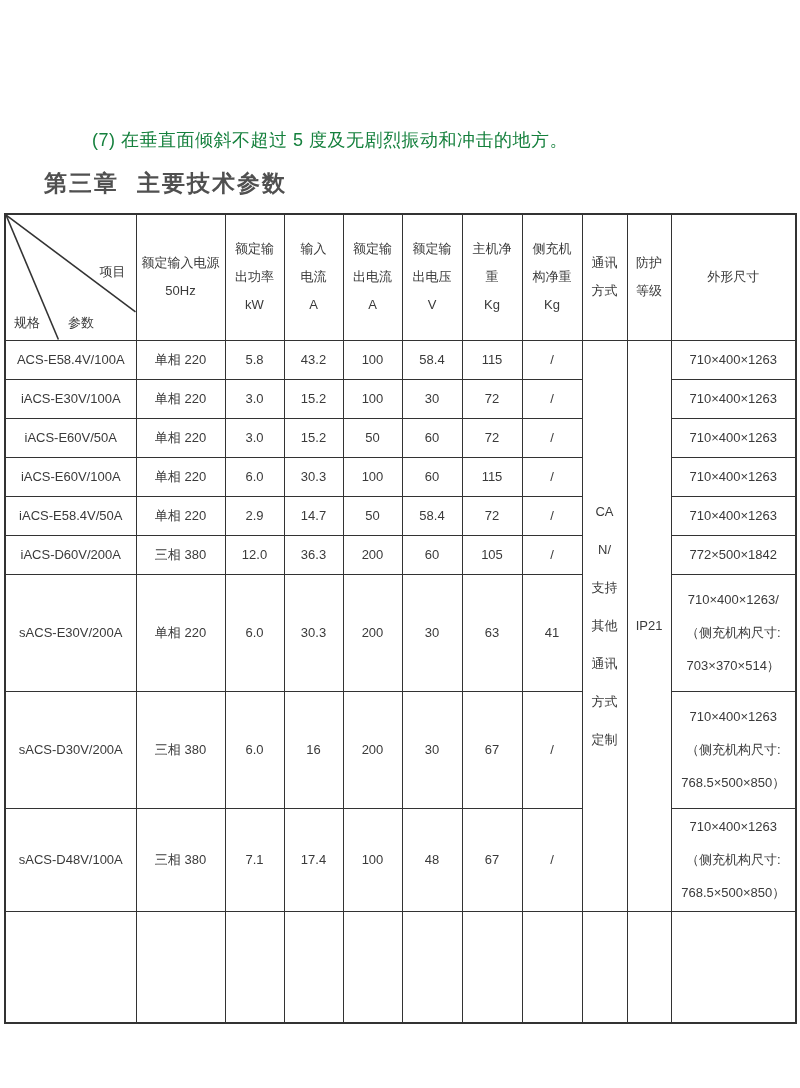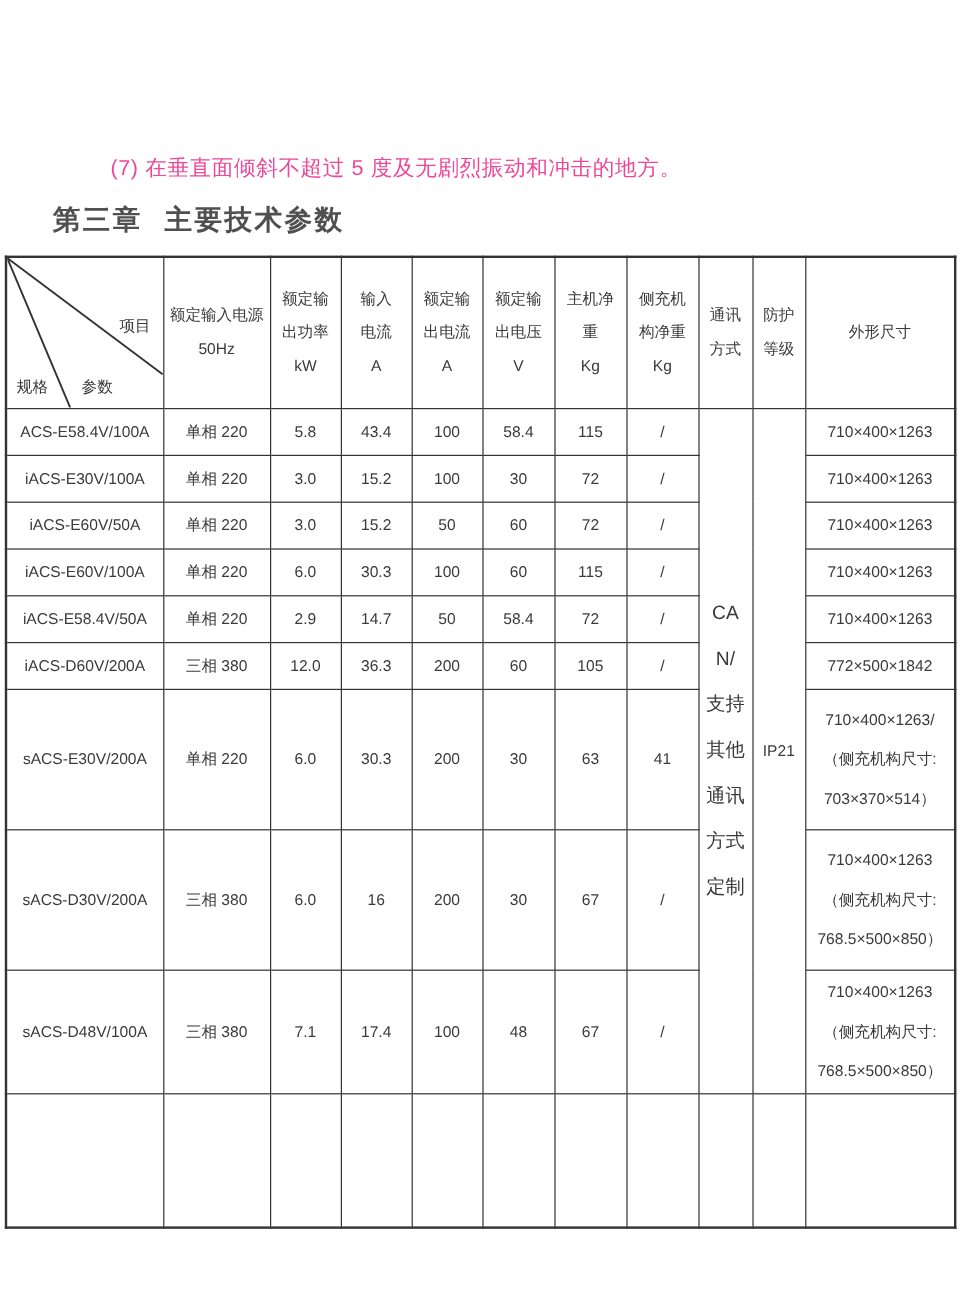--- a/index.html
+++ b/index.html
@@ -8,21 +8,21 @@
     background: #ffffff;
     font-family: "Liberation Sans", "DejaVu Sans", sans-serif;
     color: #3a3a3a;
     position: relative;
     overflow: hidden;
   }
   .intro {
     position: absolute;
     left: 92px; top: 110px;
     font-size: 18px;
-    color: #ec4899;
+    color: #15803d;
     letter-spacing: 0.5px;
     white-space: nowrap;
   }
   .chapter {
     position: absolute;
     left: 44px; top: 149px;
     font-size: 23px;
     font-weight: bold;
     color: #505050;
     letter-spacing: 2px;
@@ -49,21 +49,21 @@
   }
   tr.hdr { height: 126px; }
   tr.r-sm { height: 39px; }
   tr.r-lg1 { height: 117px; }
   tr.r-lg2 { height: 117px; }
   tr.r-md { height: 103px; }
   tr.r-empty { height: 112px; }
 
   td.hcell { white-space: pre-line; line-height: 28px; font-size: 13px; }
   td.dims-multi { white-space: pre-line; line-height: 33px; font-size: 13px; }
-  td.comm { white-space: pre-line; line-height: 38px; font-size: 16px; margin-top: 44px; }
+  td.comm { white-space: pre-line; line-height: 38px; font-size: 13px; margin-top: 44px; }
 
   
   td.corner { position: relative; }
   td.corner svg { position: absolute; left: 0; top: 0; width: 100%; height: 100%; display: block; }
   td.corner .lbl { position: absolute; font-size: 13px; color: #3a3a3a; text-align: right; }
   td.corner .lbl-item { right: 10px; top: 48px; }
   td.corner .lbl-spec { left: 8px; bottom: 8px; }
   td.corner .lbl-param { left: 62px; bottom: 8px; }
 </style>
 </head>
@@ -123,21 +123,21 @@
 方式</td>
     <td class="hcell">防护
 等级</td>
     <td class="hcell">外形尺寸</td>
   </tr>
 
   <tr class="r-sm">
     <td>ACS-E58.4V/100A</td>
     <td>单相 220</td>
     <td>5.8</td>
-    <td>43.4</td>
+    <td>43.2</td>
     <td>100</td>
     <td>58.4</td>
     <td>115</td>
     <td>/</td>
     <td class="comm" rowspan="9">CA
 N/
 支持
 其他
 通讯
 方式

